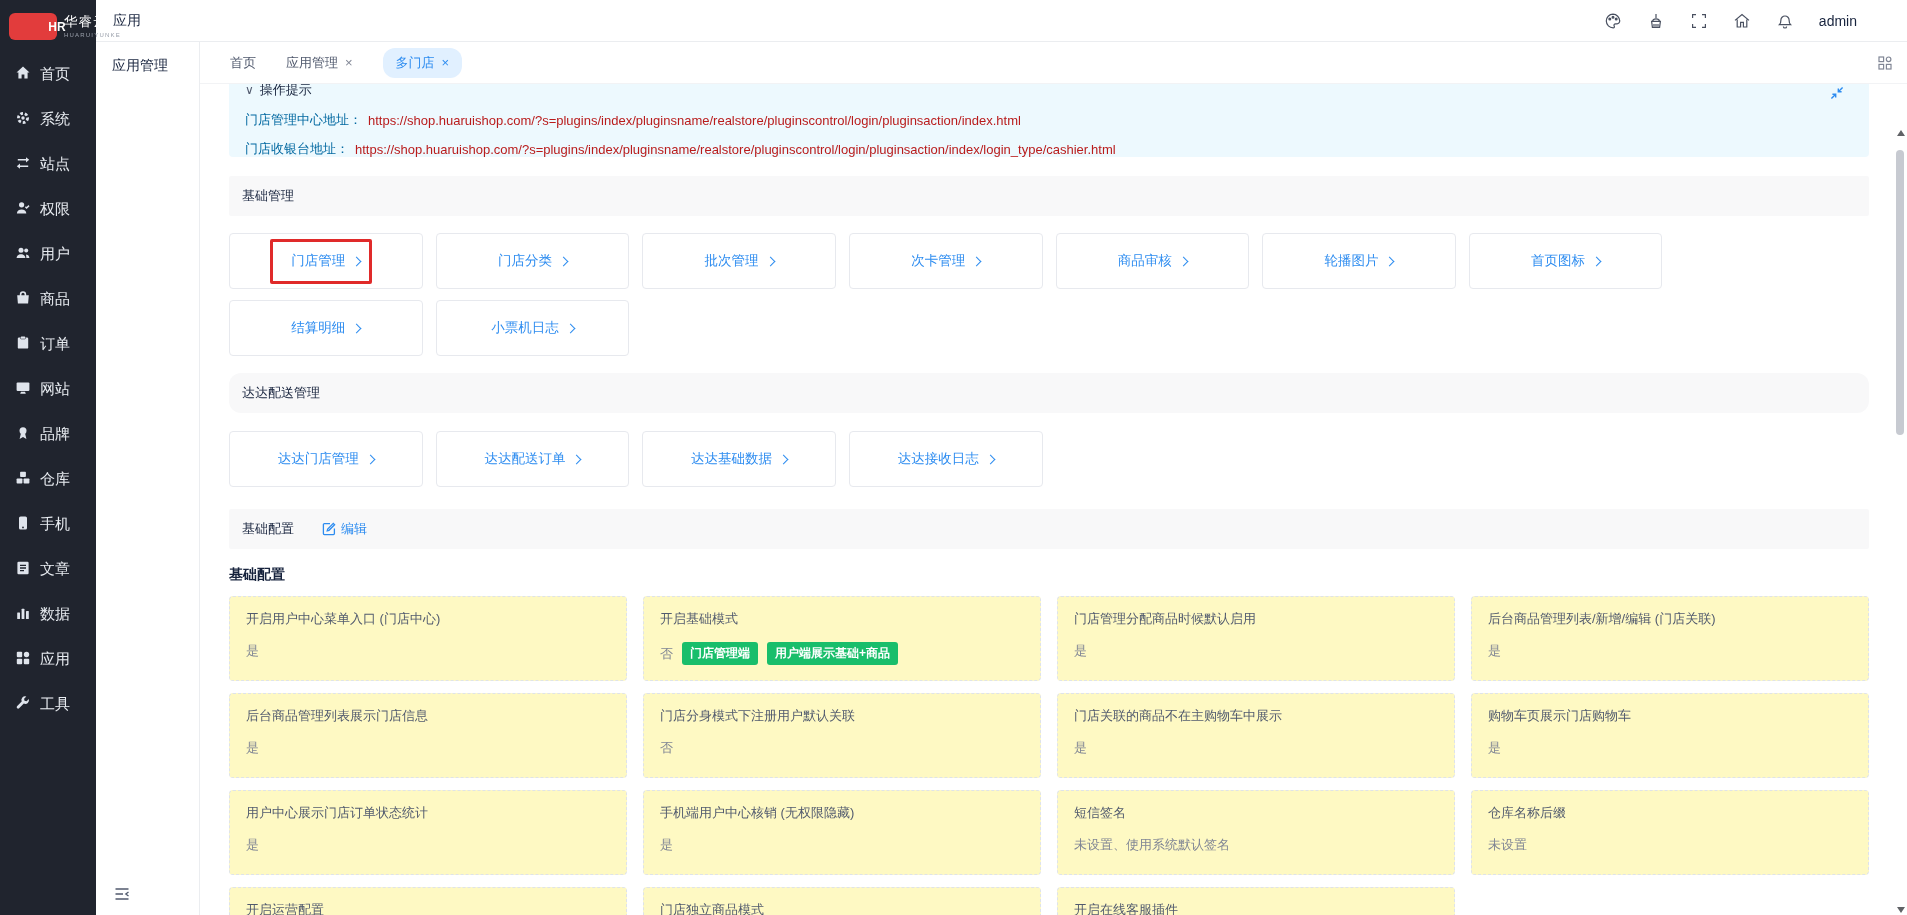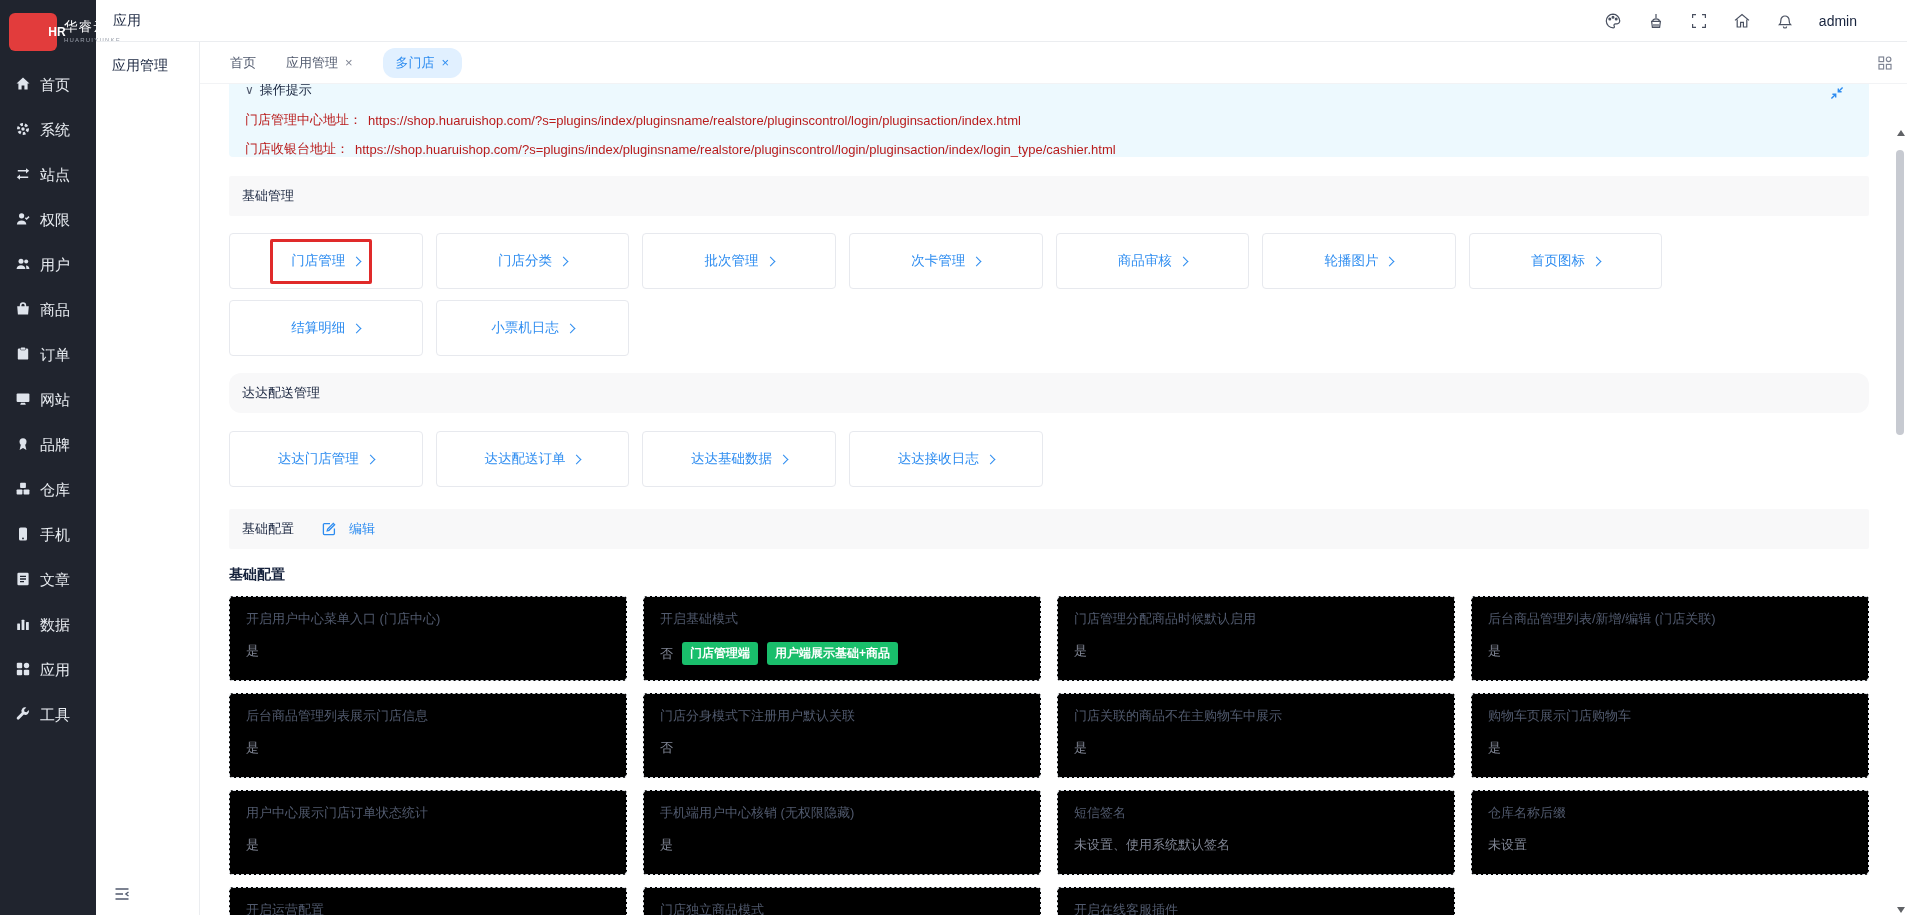--- a/index.html
+++ b/index.html
@@ -3,21 +3,21 @@
 <meta charset="utf-8">
 <style>
   * { margin:0; padding:0; box-sizing:border-box; }
   html,body { width:1907px; height:915px; overflow:hidden; background:#fff;
     font-family:"Liberation Sans","DejaVu Sans",sans-serif; }
   .app { display:flex; width:1907px; height:915px; }
 
   
   .sidebar { width:96px; background:#20242e; color:#e8ecf1; flex:0 0 96px; }
   .logo-row { display:flex; align-items:center; gap:7px; padding:13px 6px 12px 9px; }
-  .logo-badge { width:27px; height:38px; border-radius:6px; background:#e23c3c; color:#fff;
+  .logo-badge { width:27px; height:27px; border-radius:6px; background:#e23c3c; color:#fff;
     font-size:12px; font-weight:bold; display:flex; align-items:center; justify-content:center; flex:0 0 27px;padding-left:48px;}
   .brand-col { display:flex; flex-direction:column; line-height:1.1; }
   .brand-name { font-size:13.5px; font-weight:normal; color:#fff; letter-spacing:1px; white-space:nowrap;}
   .brand-sub { font-size:6px; color:#9aa0ab; letter-spacing:1.2px; margin-top:2px;}
   .s-item { height:45px; display:flex; align-items:center; gap:9px; padding-left:15px;
     font-size:15px; cursor:pointer; }
   .s-item svg { width:16px; height:16px; fill:#dfe4ec; stroke-width:0; flex:0 0 16px;}
 
   
   .right { flex:1; display:flex; flex-direction:column; min-width:0;}
@@ -45,45 +45,45 @@
   .tab-grid svg { width:16px; height:16px; fill:none; stroke:currentColor; stroke-width:1.2;}
 
   .scrollarea { flex:1; overflow:hidden; padding:0 38px 0 29px; min-height:0;}
 
   
   .tip-panel { margin-top:-11px; height:84px; background:#edf9fe; border-radius:4px;
     padding:4px 16px; position:relative; font-size:13px;}
   .tip-title { color:#17233d; display:flex; align-items:center; gap:6px; height:20px; margin-top:3px;}
   .tip-caret { color:#515a6e; font-size:12px;}
   .tip-line { margin-top:11px; display:flex; align-items:center; white-space:nowrap;}
-  .tip-label { color:#b91c1c;}
+  .tip-label { color:#0369a1;}
   .tip-url { color:#b91c1c; margin-left:6px; cursor:pointer; text-decoration:none;}
   .compress { position:absolute; top:12px; right:24px; width:16px; height:16px; color:#2d8cf0; cursor:pointer;}
   .compress svg { width:16px; height:16px; fill:none; stroke:currentColor; stroke-width:1.4;}
 
   .section-bar { height:40px; background:#f8f8f9; border-radius:2px; display:flex; align-items:center;
     padding:0 13px; font-size:13px; color:#17233d; gap:28px;}
   .mt19{margin-top:19px;} .mt17{margin-top:17px;border-radius:12px;} .mt22{margin-top:22px;}
-  .edit-link { color:#2d8cf0; display:flex; align-items:center; gap:13px; cursor:pointer; font-size:13px;}
+  .edit-link { color:#2d8cf0; display:flex; align-items:center; gap:5px; cursor:pointer; font-size:13px;}
   .edit-link svg { width:14px; height:14px; fill:none; stroke:currentColor; stroke-width:1.3;}
 
   .mgrid { display:grid; grid-template-columns:repeat(8,1fr); gap:11px 13px;}
   .mgrid.mt17 { margin-top:17px;} .mgrid.mt11{margin-top:11px;} .mgrid.mt18{margin-top:18px;}
   .mcard { height:56px; border:1px solid #e7e9ee; border-radius:4px; background:#fff;
     display:flex; align-items:center; justify-content:center; color:#2d8cf0; font-size:13.5px;
     cursor:pointer; position:relative;}
   .chev { width:7px; height:7px; border-top:1.5px solid currentColor; border-right:1.5px solid currentColor;
     transform:rotate(45deg); margin-left:8px; flex:0 0 7px;}
   .hl-rect { position:absolute; left:40px; top:5px; width:102px; height:45px;
     border:3px solid #e02a2a; border-radius:2px; pointer-events:none;}
 
   .config-heading { margin-top:17px; font-size:14px; font-weight:bold; color:#17233d;}
   .cgrid { margin-top:12px; display:grid; grid-template-columns:repeat(4,1fr);
     gap:12px 16px; grid-auto-rows:85px;}
-  .ccard { border:1px dashed #dfe3e8; border-radius:4px; padding:13px 16px; background:#000000;}
+  .ccard { border:1px dashed #dfe3e8; border-radius:4px; padding:13px 16px; background:#fef9c3;}
   .clabel { font-size:13px; color:#515a6e; white-space:nowrap; overflow:hidden;}
   .cvalue { margin-top:14px; font-size:13px; color:#808695; display:flex; align-items:center; gap:9px;}
   .badge { background:#19be6b; color:#fff; font-size:12px; font-weight:bold;
     padding:3px 8px; border-radius:3px; white-space:nowrap;}
 
   
   .vscroll { position:absolute; right:1px; top:42px; bottom:0; width:12px;}
   .vscroll .up { position:absolute; top:46px; left:3px; width:0; height:0;
     border-left:4px solid transparent; border-right:4px solid transparent; border-bottom:6px solid #606266;}
   .vscroll .down { position:absolute; bottom:2px; left:3px; width:0; height:0;

